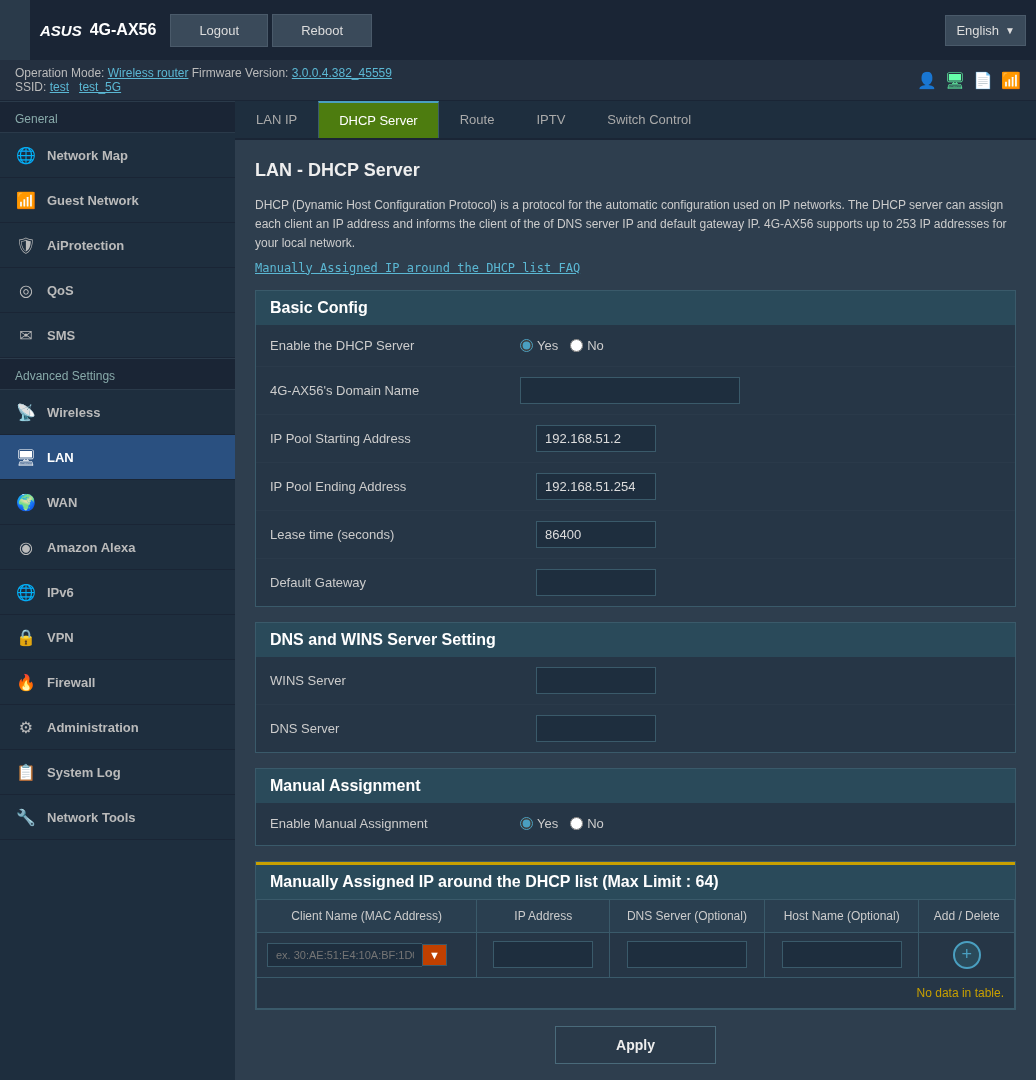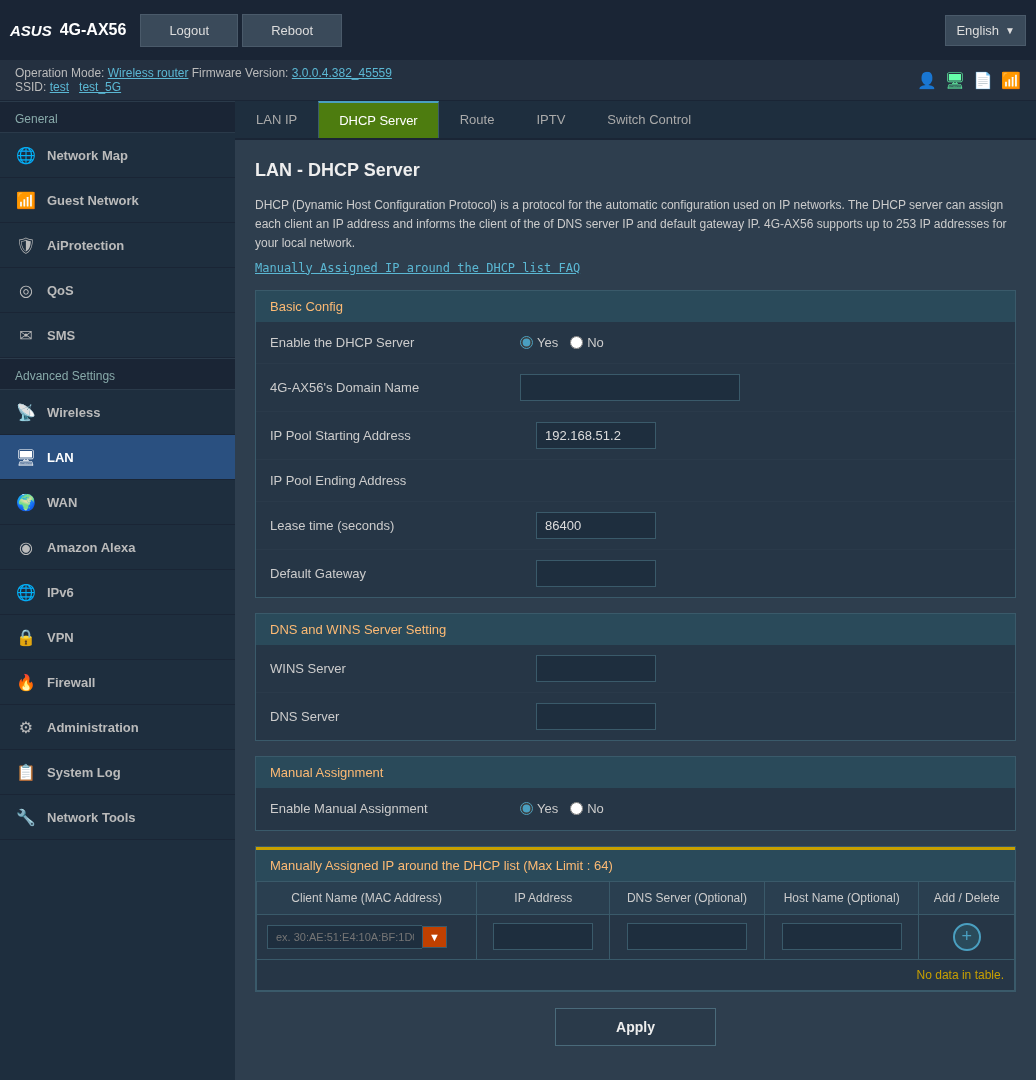--- a/index.html
+++ b/index.html
@@ -13,20 +13,21 @@
     }
 
     
     .top-bar {
       background: #1a2535;
       display: flex;
       align-items: center;
       height: 60px;
       padding: 0 10px;
       gap: 4px;
+      margin-left: 30px;
     }
     .logo-area {
       display: flex;
       align-items: center;
       gap: 8px;
       margin-right: 10px;
     }
     .asus-logo {
       color: #fff;
       font-weight: bold;
@@ -173,23 +174,23 @@
 
     
     .section {
       border: 1px solid #3a5a6a;
       margin-top: 15px;
       background: #263646;
     }
     .section-header {
       background: #2a4a5a;
       padding: 8px 14px;
-      color: #fdba74;
-      font-weight: normal;
-      font-size: 13px;
+      color: #ffffff;
+      font-weight: bold;
+      font-size: 16px;
     }
     .section-header.gold-bar {
       border-top: 3px solid #c8a000;
     }
 
     
     .form-row {
       display: flex;
       align-items: center;
       padding: 10px 14px;
@@ -470,20 +471,23 @@
 
         <div class="form-row">
           <div class="form-label">IP Pool Starting Address</div>
           <div class="form-control">
             <input type="text" class="text-input text-input-sm" value="192.168.51.2" style="">
           </div>
         </div>
 
         <div class="form-row">
           <div class="form-label">IP Pool Ending Address</div>
+          <div class="form-control">
+            <input type="text" class="text-input text-input-sm" value="192.168.51.254" style="">
+          </div>
         </div>
 
         <div class="form-row">
           <div class="form-label">Lease time (seconds)</div>
           <div class="form-control">
             <input type="text" class="text-input text-input-sm" value="86400" style="">
           </div>
         </div>
 
         <div class="form-row">

